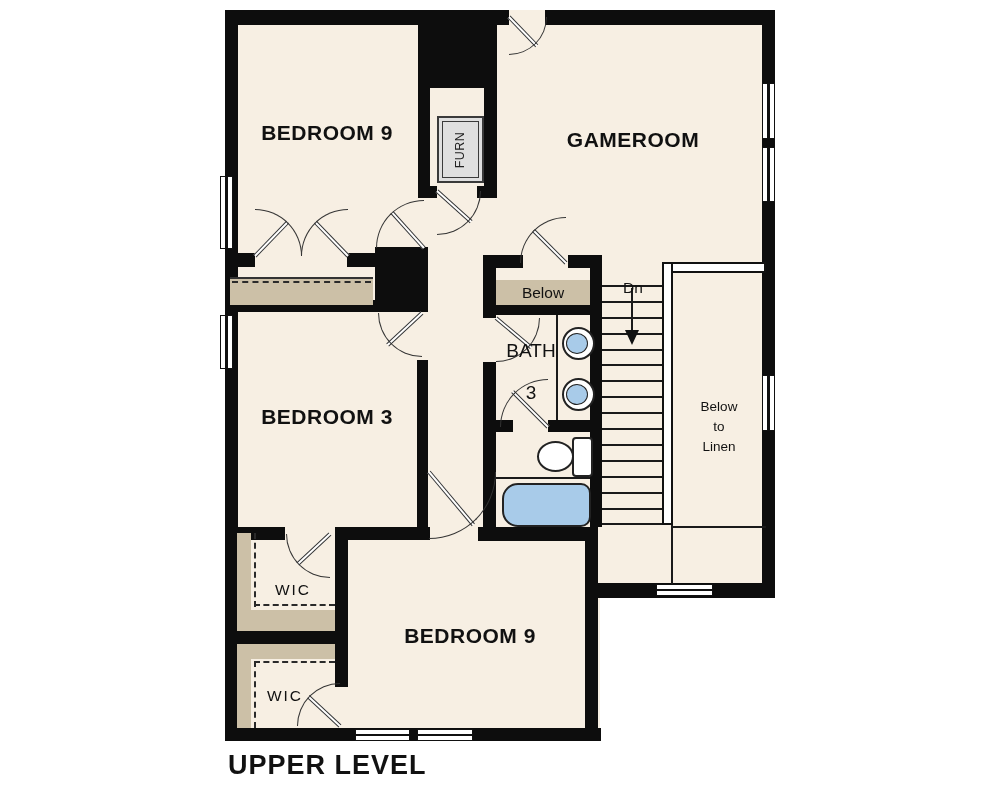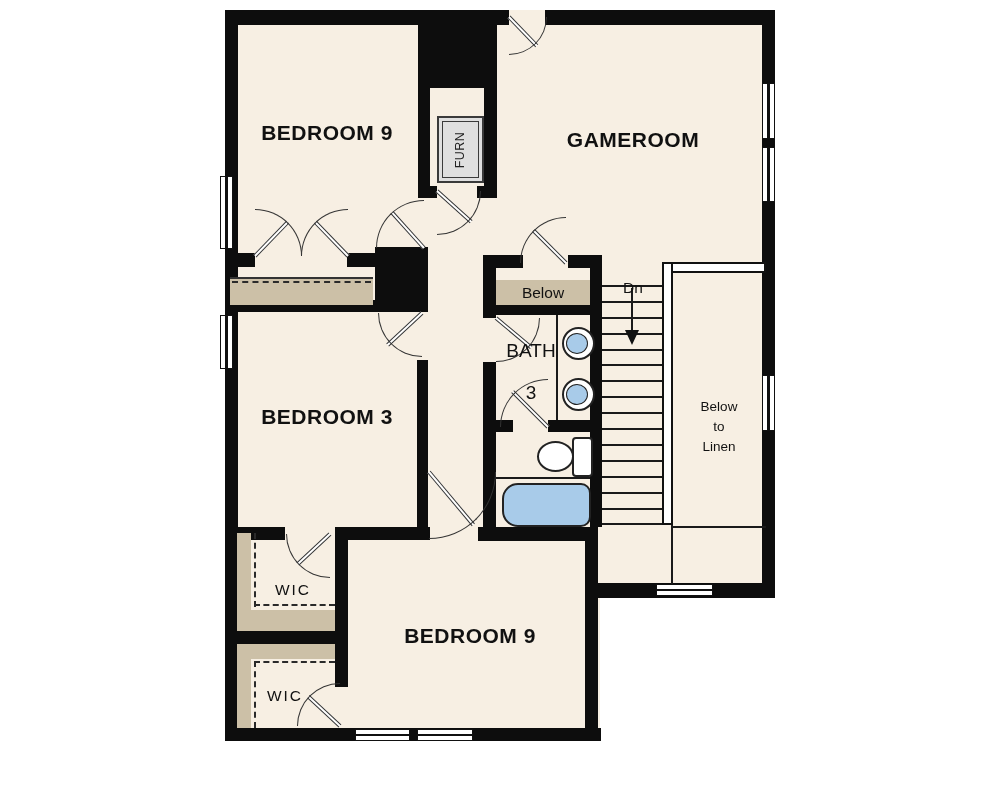--- a/index.html
+++ b/index.html
@@ -204,14 +204,15 @@
   <div class="small-label" style="left:293px;top:590px;letter-spacing:2px">WIC</div>
   <div class="small-label" style="left:285px;top:696px;letter-spacing:2px">WIC</div>
   <div class="small-label" style="left:633px;top:288px">Dn</div>
 
   <div class="ob-label" style="left:719px;top:427px">
     <span>Below</span><br>
     <span>to</span><br>
     <span>Linen</span>
   </div>
 
+  <div class="title" style="left:228px;top:750px">UPPER LEVEL</div>
 
 </div>
 
 </body></html>

